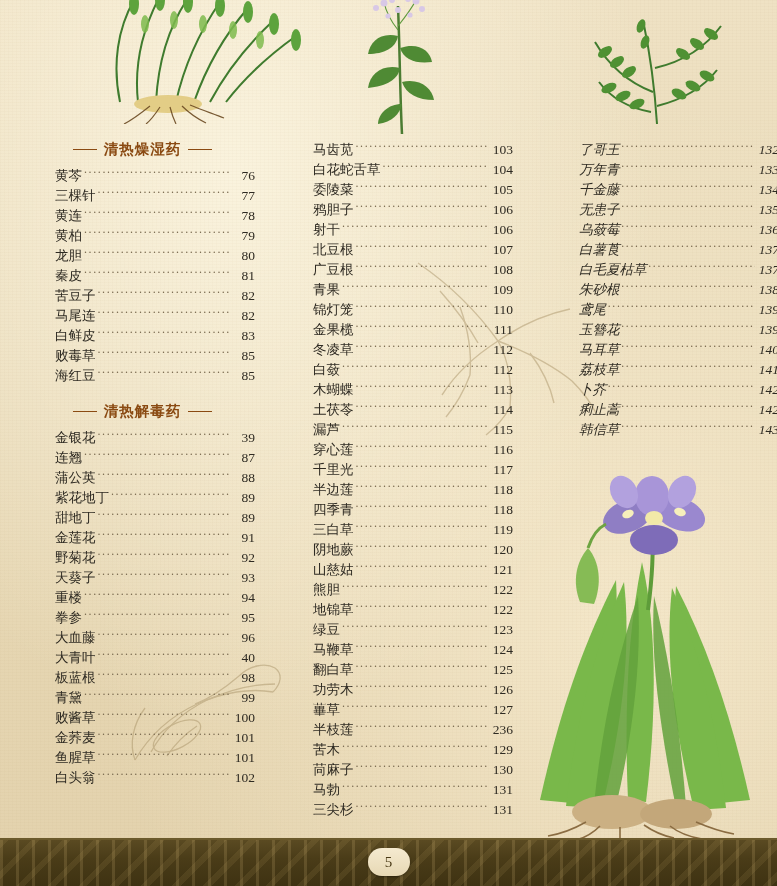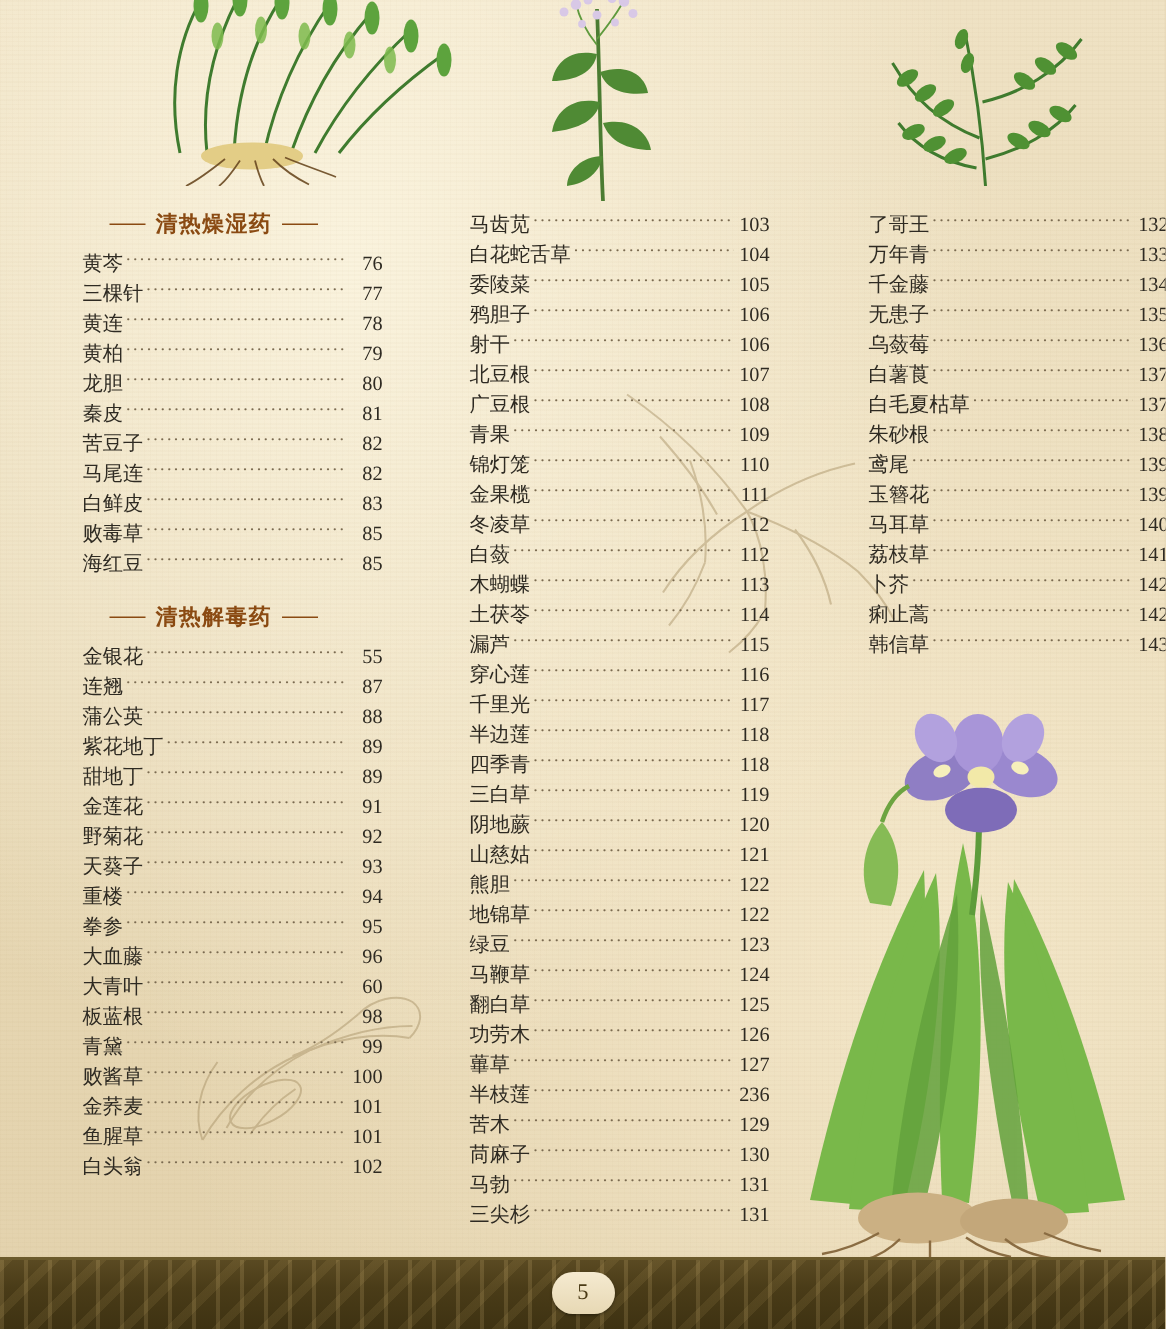--- a/index.html
+++ b/index.html
@@ -90,21 +90,21 @@
     position: absolute;
     top: 140px;
     left: 0;
     width: 777px;
     z-index: 3;
     display: flex;
   }
   .col { position: relative; }
   .col-1 { width: 255px; padding-left: 55px; }
   .col-2 { width: 262px; padding-left: 58px; }
-  .col-3 { width: 260px; padding-left: 62px; }
+  .col-3 { width: 260px; padding-left: 62px; font-style: italic; }
 
   .section-head {
     display: flex;
     align-items: center;
     justify-content: center;
     gap: 7px;
     color: #8a4a12;
     font-size: 14.5px;
     font-family: "Liberation Serif", "DejaVu Serif", serif;
     font-weight: bold;
@@ -388,21 +388,21 @@
 
     <div class="section-head">
       <span class="rule"></span>
       <span>清热解毒药</span>
       <span class="rule"></span>
     </div>
     <ul class="toc-list">
       <li class="toc-item">
           <span class="toc-title">金银花</span>
           <span class="toc-dots"></span>
-          <span class="toc-page">55</span>
+          <span class="toc-page">39</span>
         </li>
       <li class="toc-item">
           <span class="toc-title">连翘</span>
           <span class="toc-dots"></span>
           <span class="toc-page">87</span>
         </li>
       <li class="toc-item">
           <span class="toc-title">蒲公英</span>
           <span class="toc-dots"></span>
           <span class="toc-page">88</span>
@@ -443,21 +443,21 @@
           <span class="toc-page">95</span>
         </li>
       <li class="toc-item">
           <span class="toc-title">大血藤</span>
           <span class="toc-dots"></span>
           <span class="toc-page">96</span>
         </li>
       <li class="toc-item">
           <span class="toc-title">大青叶</span>
           <span class="toc-dots"></span>
-          <span class="toc-page">60</span>
+          <span class="toc-page">40</span>
         </li>
       <li class="toc-item">
           <span class="toc-title">板蓝根</span>
           <span class="toc-dots"></span>
           <span class="toc-page">98</span>
         </li>
       <li class="toc-item">
           <span class="toc-title">青黛</span>
           <span class="toc-dots"></span>
           <span class="toc-page">99</span>

